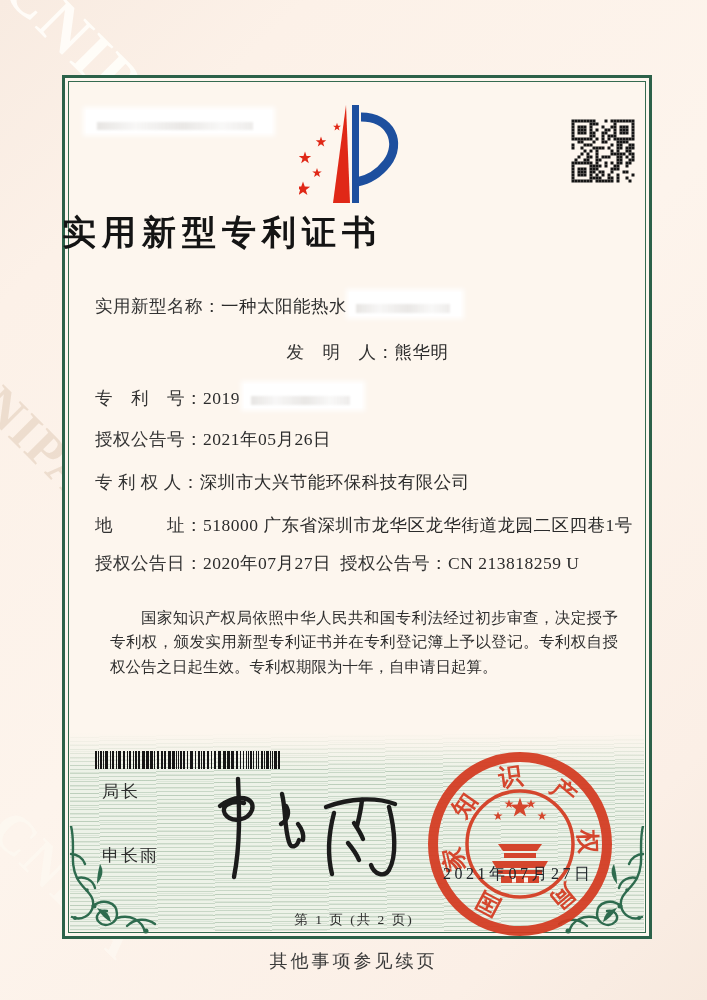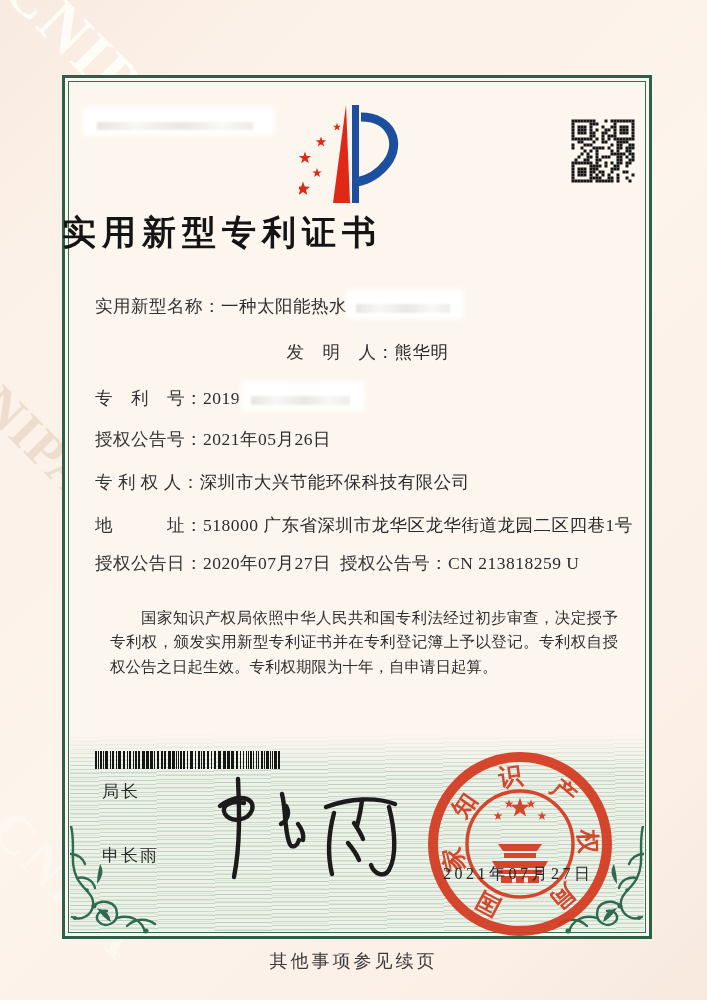--- a/index.html
+++ b/index.html
@@ -520,14 +520,15 @@
         <g transform="rotate(88 96 96)">
           <text x="96" y="36" text-anchor="middle" font-size="24" font-weight="bold" fill="#d43a20" font-family="'Liberation Serif','DejaVu Serif',serif">权</text>
         </g>
         <g transform="rotate(140 96 96)">
           <text x="96" y="36" text-anchor="middle" font-size="24" font-weight="bold" fill="#d43a20" font-family="'Liberation Serif','DejaVu Serif',serif">局</text>
         </g>
       </g>
   </svg>
   <div class="abs seal-date">2021年07月27日</div>
 
+  <div class="abs page-info">第 1 页 (共 2 页)</div>
   <div class="abs note">其他事项参见续页</div>
 </div>
 
 </body></html>

